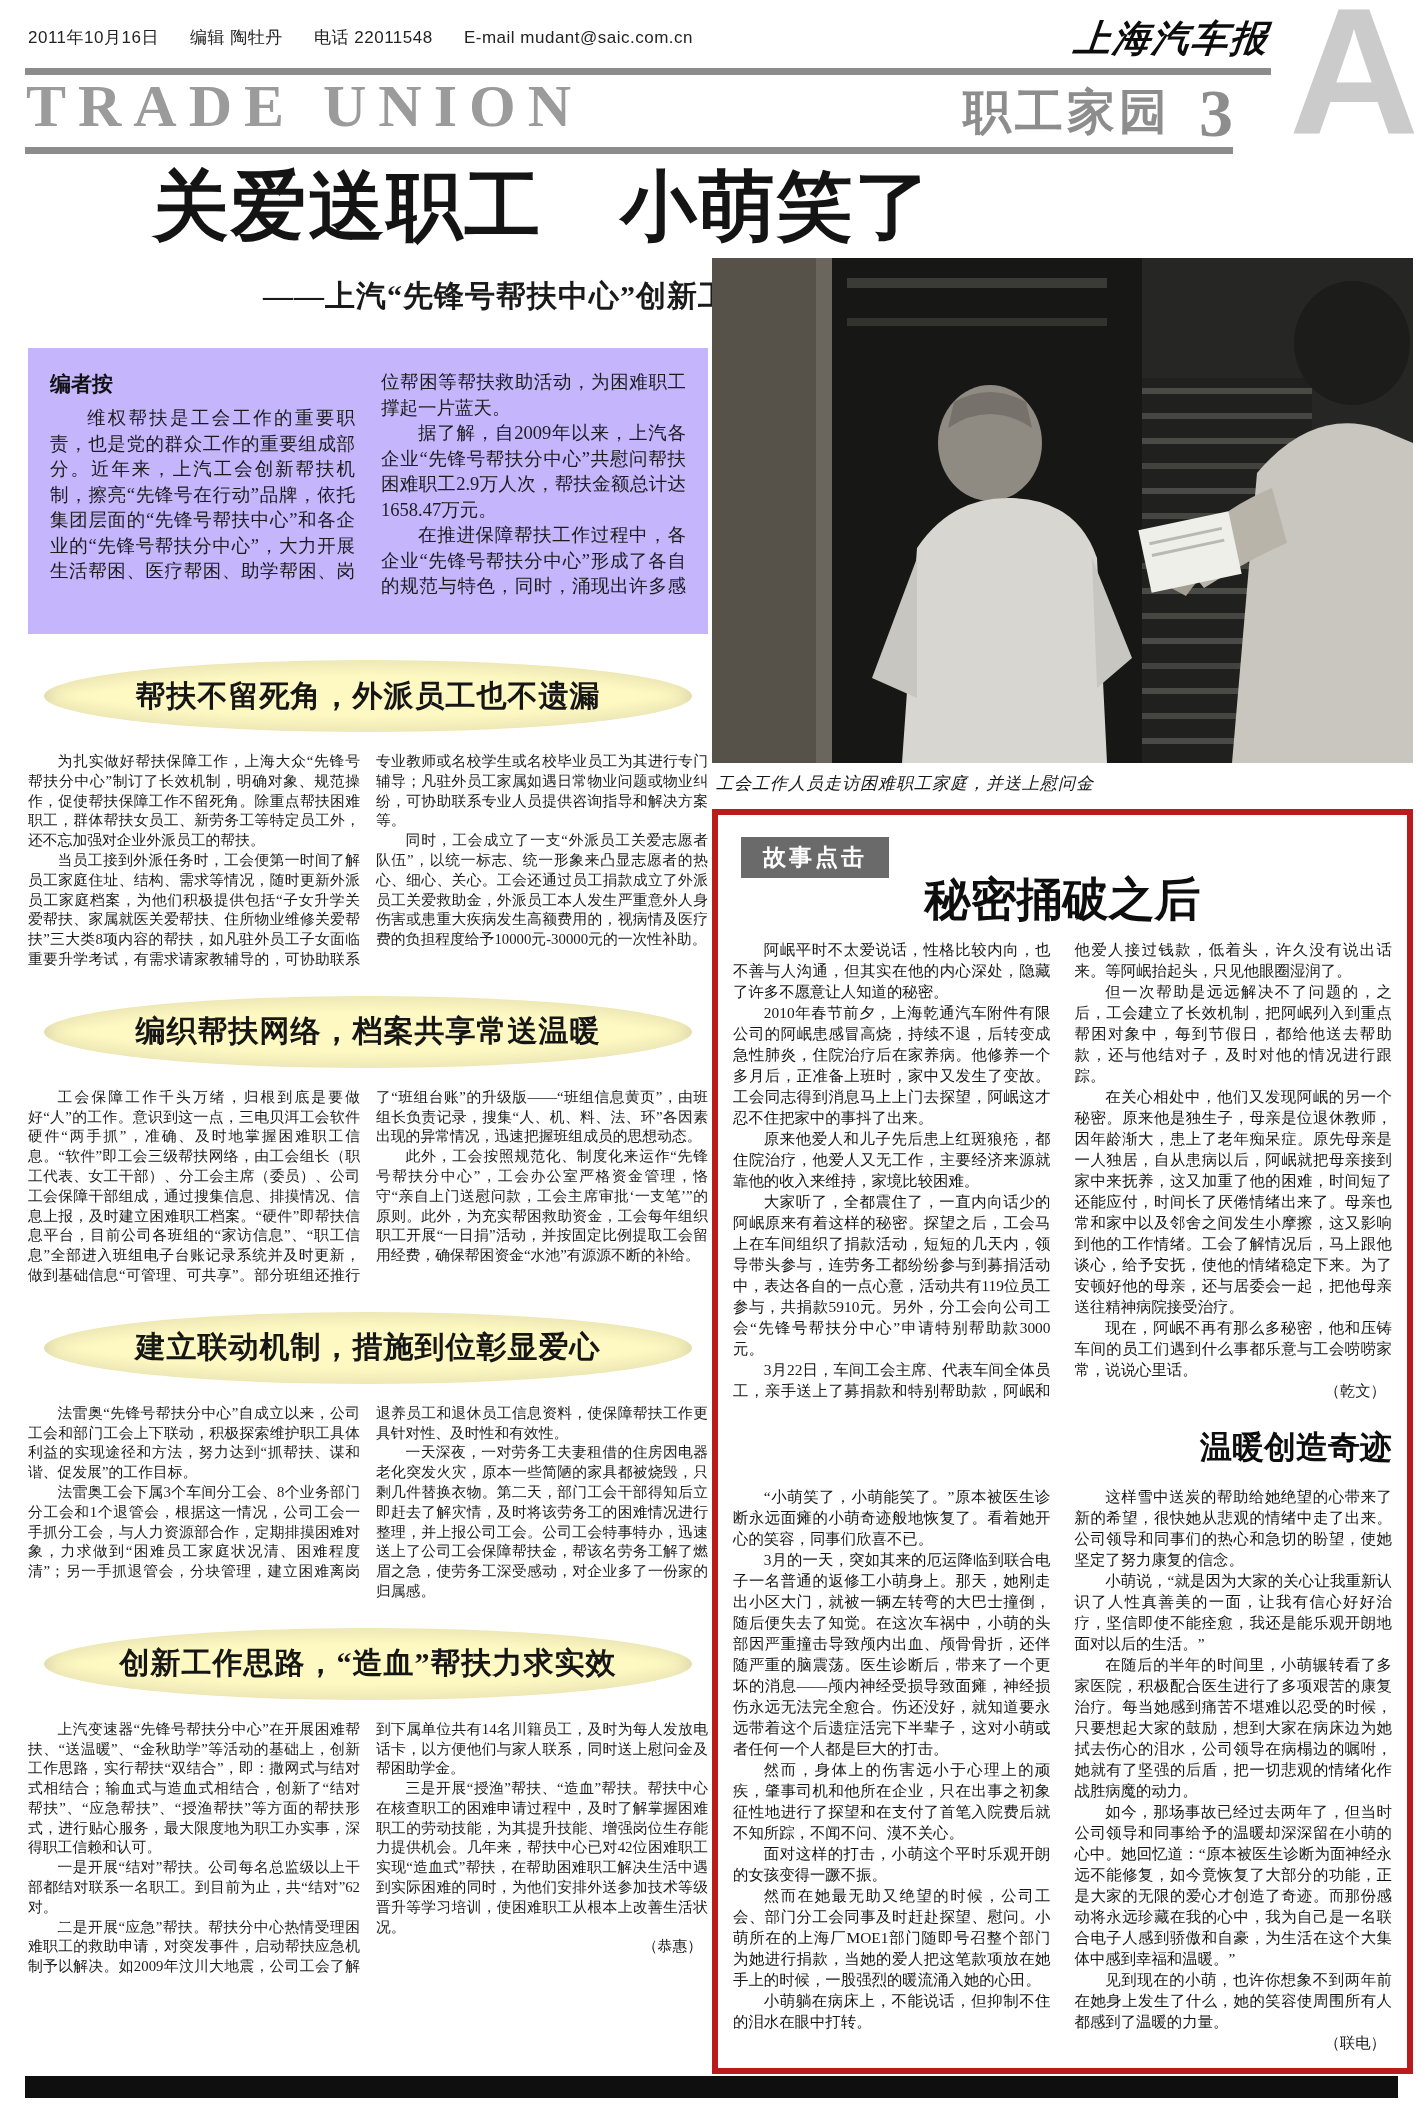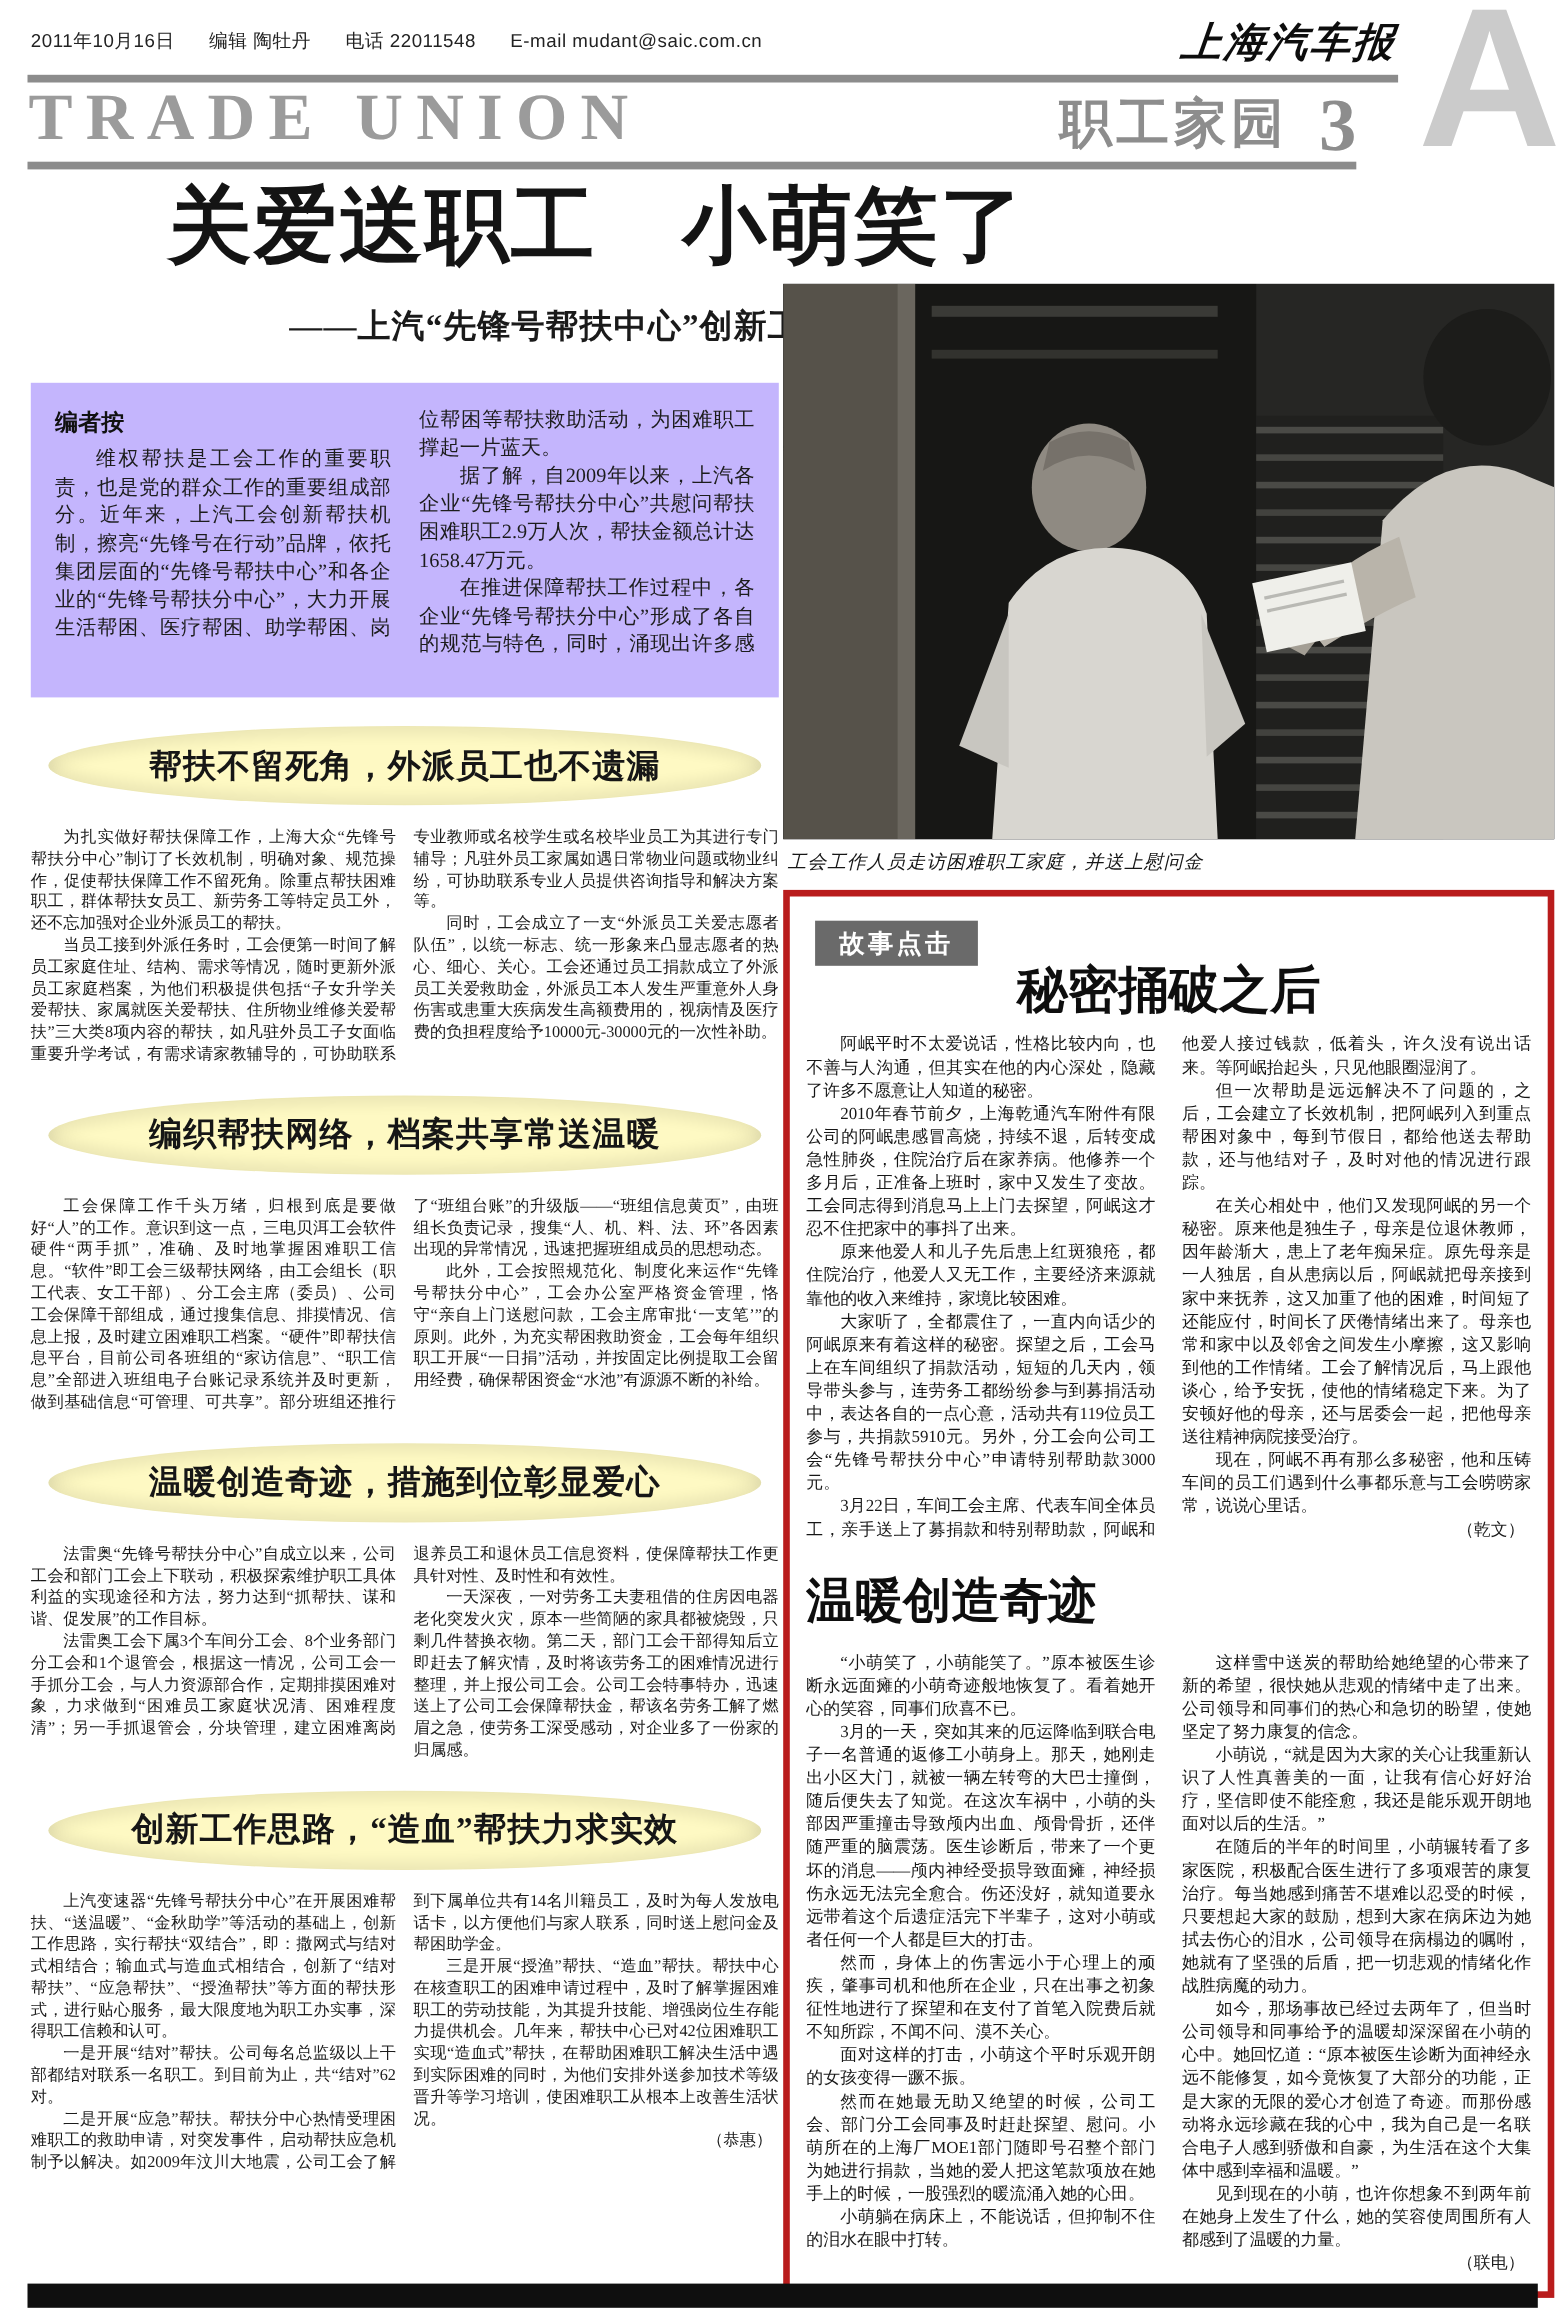--- a/index.html
+++ b/index.html
@@ -51,22 +51,22 @@
   .photo-frame{width:701px;height:505px;overflow:hidden;background:#2b2b2b;}
   .photo-caption{margin:9px 0 14px 4px;font-size:17px;font-style:italic;color:#161616;letter-spacing:1px;}
   
   .story-box{border:6px solid #b91c1c;padding:12px 15px 14px 15px;}
   .story1-head{position:relative;height:112px;}
   .story-tag{position:absolute;top:10px;left:8px;background:#6a6a6a;color:#fff;
              font-family:"Liberation Sans",sans-serif;font-weight:bold;font-size:23px;
              padding:5px 22px;letter-spacing:3px;}
   .story-title{position:absolute;top:42px;left:0;right:0;text-align:center;
                font-family:"Liberation Sans",sans-serif;font-weight:bold;font-size:46px;color:#0e0e0e;}
-  .story2-title{text-align:left;font-family:Liberation Sans, sans-serif;font-weight:bold;
-                font-size:44px;color:#0e0e0e;margin:24px 0 16px 0;}
+  .story2-title{text-align:right;font-family:Liberation Sans, sans-serif;font-weight:bold;
+                font-size:32px;color:#0e0e0e;margin:24px 0 16px 0;}
   .story-body{column-count:2;column-gap:24px;}
   .story-body .para{margin:0;font-size:15.4px;line-height:21px;text-align:justify;
                     text-indent:2em;color:#161616;}
   .story-body .attribution{font-size:15.4px;line-height:22px;}
 </style>
 </head>
 <body>
 
 <div class="page">
 
@@ -115,21 +115,21 @@
 
       <div class="oval">
         <span>编织帮扶网络，档案共享常送温暖</span>
       </div>
       <div class="section-body">
           <p class="para">工会保障工作千头万绪，归根到底是要做好“人”的工作。意识到这一点，三电贝洱工会软件硬件“两手抓”，准确、及时地掌握困难职工信息。“软件”即工会三级帮扶网络，由工会组长（职工代表、女工干部）、分工会主席（委员）、公司工会保障干部组成，通过搜集信息、排摸情况、信息上报，及时建立困难职工档案。“硬件”即帮扶信息平台，目前公司各班组的“家访信息”、“职工信息”全部进入班组电子台账记录系统并及时更新，做到基础信息“可管理、可共享”。部分班组还推行了“班组台账”的升级版——“班组信息黄页”，由班组长负责记录，搜集“人、机、料、法、环”各因素出现的异常情况，迅速把握班组成员的思想动态。</p>
           <p class="para">此外，工会按照规范化、制度化来运作“先锋号帮扶分中心”，工会办公室严格资金管理，恪守“亲自上门送慰问款，工会主席审批‘一支笔’”的原则。此外，为充实帮困救助资金，工会每年组织职工开展“一日捐”活动，并按固定比例提取工会留用经费，确保帮困资金“水池”有源源不断的补给。</p>
         </div>
 
       <div class="oval">
-        <span>温暖创造奇迹，措施到位彰显爱心</span>
+        <span>建立联动机制，措施到位彰显爱心</span>
       </div>
       <div class="section-body">
           <p class="para">法雷奥“先锋号帮扶分中心”自成立以来，公司工会和部门工会上下联动，积极探索维护职工具体利益的实现途径和方法，努力达到“抓帮扶、谋和谐、促发展”的工作目标。</p>
           <p class="para">法雷奥工会下属3个车间分工会、8个业务部门分工会和1个退管会，根据这一情况，公司工会一手抓分工会，与人力资源部合作，定期排摸困难对象，力求做到“困难员工家庭状况清、困难程度清”；另一手抓退管会，分块管理，建立困难离岗退养员工和退休员工信息资料，使保障帮扶工作更具针对性、及时性和有效性。</p>
           <p class="para">一天深夜，一对劳务工夫妻租借的住房因电器老化突发火灾，原本一些简陋的家具都被烧毁，只剩几件替换衣物。第二天，部门工会干部得知后立即赶去了解灾情，及时将该劳务工的困难情况进行整理，并上报公司工会。公司工会特事特办，迅速送上了公司工会保障帮扶金，帮该名劳务工解了燃眉之急，使劳务工深受感动，对企业多了一份家的归属感。</p>
         </div>
 
       <div class="oval">
         <span>创新工作思路，“造血”帮扶力求实效</span>
       </div>

